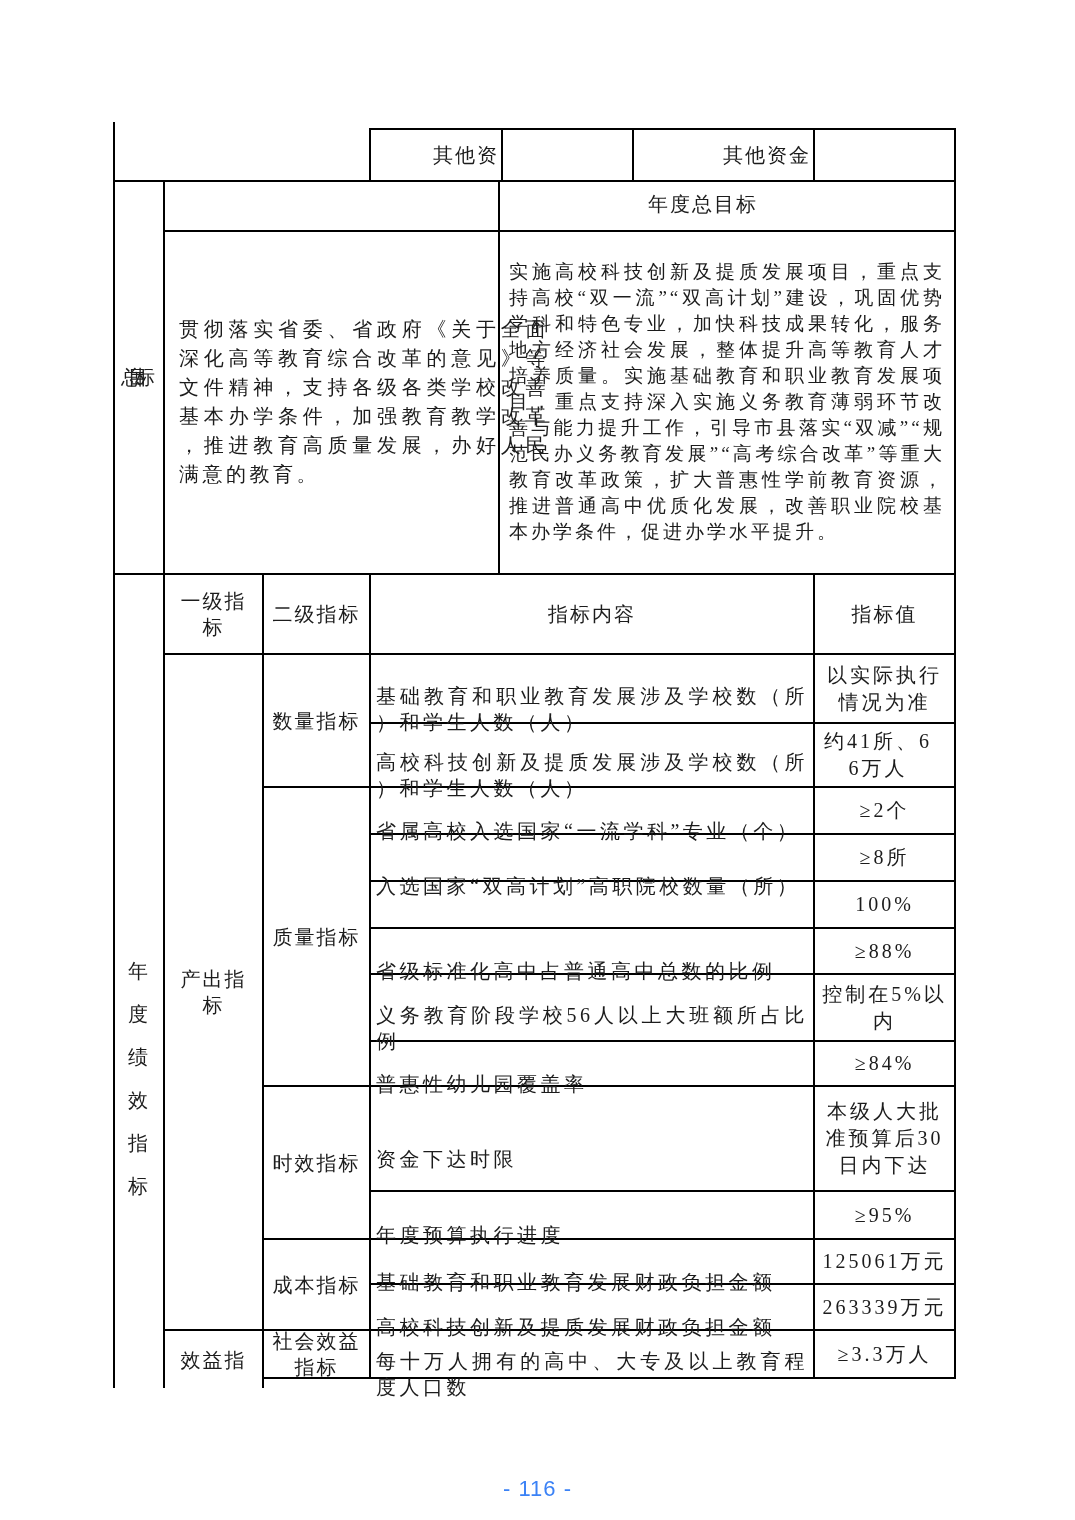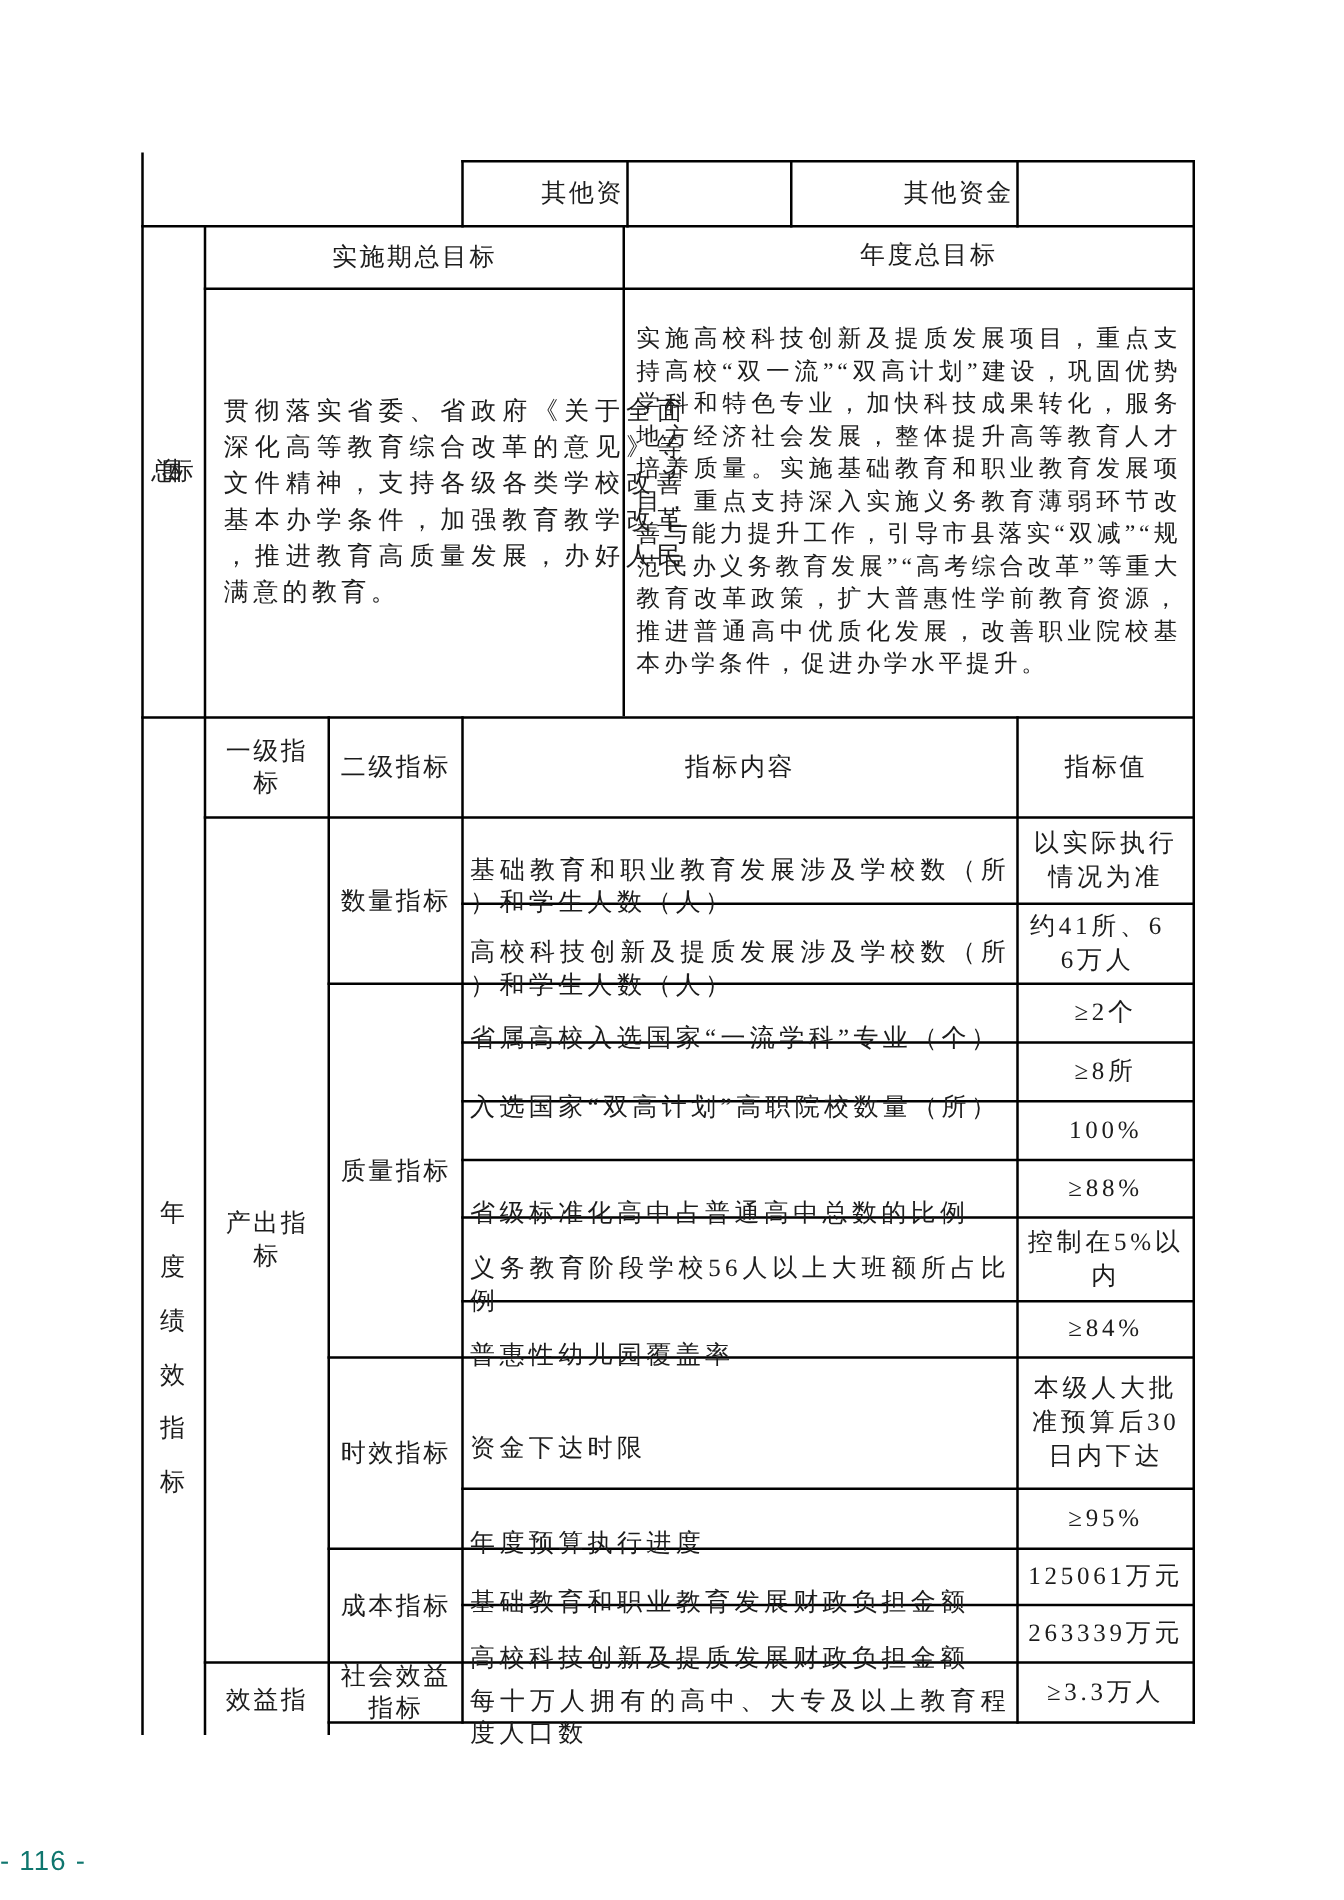--- a/index.html
+++ b/index.html
@@ -18,23 +18,23 @@
         line-break:anywhere;letter-spacing:3.5px;line-height:26px;font-size:20px;margin-top:40px;}
   .value > span{display:block;width:100%;padding:0 4px;text-align:center;
         line-break:anywhere;letter-spacing:3px;line-height:27px;font-size:20px;}
   .goaltext{align-items:center;}
   .goaltext > span{display:block;width:100%;text-align:justify;line-break:anywhere;}
   .goal-left > span{padding:0 14px;font-size:20px;letter-spacing:3.5px;line-height:29px;}
   .goal-right > span{padding:0 9px;font-size:19px;letter-spacing:3px;line-height:26px;}
   .vertical > span{display:block;width:24px;line-break:anywhere;letter-spacing:0;
         line-height:43px;font-size:20px;text-align:center;}
   .squish > span{white-space:nowrap;letter-spacing:-13px;padding-right:13px;font-size:20px;}
-  .pagenum{position:absolute;left:0;top:1476px;width:1075px;
+  .pagenum{position:absolute;left:0;top:1476px;width:1075px;text-align:center;
         font-family:"Liberation Sans","DejaVu Sans",sans-serif;font-size:22px;
-        letter-spacing:1px;color:#0f766e;}
+        letter-spacing:1px;color:#3b82f6;}
 </style>
 </head>
 <body>
 
 <div class="page">
 
   <div class="hl" style="top:128px;left:369px;width:587px"></div>
   <div class="hl" style="top:180px;left:113px;width:843px"></div>
   <div class="hl" style="top:230px;left:163px;width:793px"></div>
   <div class="hl" style="top:573px;left:113px;width:843px"></div>
@@ -74,24 +74,21 @@
   <div class="cell right" style="left:634px;top:130px;width:177px;height:50px;padding-right:14px">
     <span>其他资金</span>
   </div>
   <div class="cell" style="left:815px;top:130px;width:137px;height:50px">
     <span></span>
   </div>
 
   <div class="cell squish" style="left:113px;top:180px;width:50px;height:393px">
     <span>总目标</span>
   </div>
-  <div class="cell" style="left:165px;top:182px;width:333px;height:48px">
-    <span>实施期总目标</span>
-  </div>
-  <div class="cell" style="left:516px;top:182px;width:454px;height:44px">
+  <div class="cell" style="left:476px;top:182px;width:454px;height:44px">
     <span>年度总目标</span>
   </div>
   <div class="cell goaltext goal-left" style="left:165px;top:232px;width:398px;height:339px">
     <span>贯彻落实省委、省政府《关于全面深化高等教育综合改革的意见》等文件精神，支持各级各类学校改善基本办学条件，加强教育教学改革，推进教育高质量发展，办好人民满意的教育。</span>
   </div>
   <div class="cell goaltext goal-right" style="left:500px;top:232px;width:454px;height:339px">
     <span>实施高校科技创新及提质发展项目，重点支持高校“双一流”“双高计划”建设，巩固优势学科和特色专业，加快科技成果转化，服务地方经济社会发展，整体提升高等教育人才培养质量。实施基础教育和职业教育发展项目，重点支持深入实施义务教育薄弱环节改善与能力提升工作，引导市县落实“双减”“规范民办义务教育发展”“高考综合改革”等重大教育改革政策，扩大普惠性学前教育资源，推进普通高中优质化发展，改善职业院校基本办学条件，促进办学水平提升。</span>
   </div>
 
   <div class="cell vertical" style="left:113px;top:948px;width:50px;height:262px">

